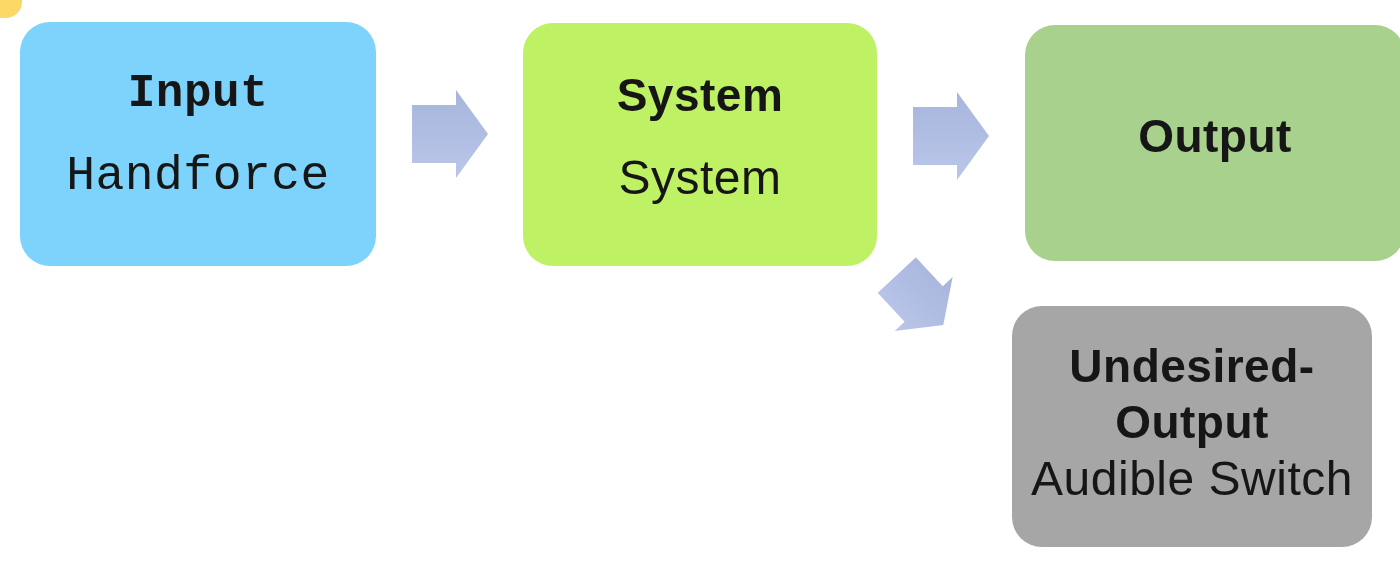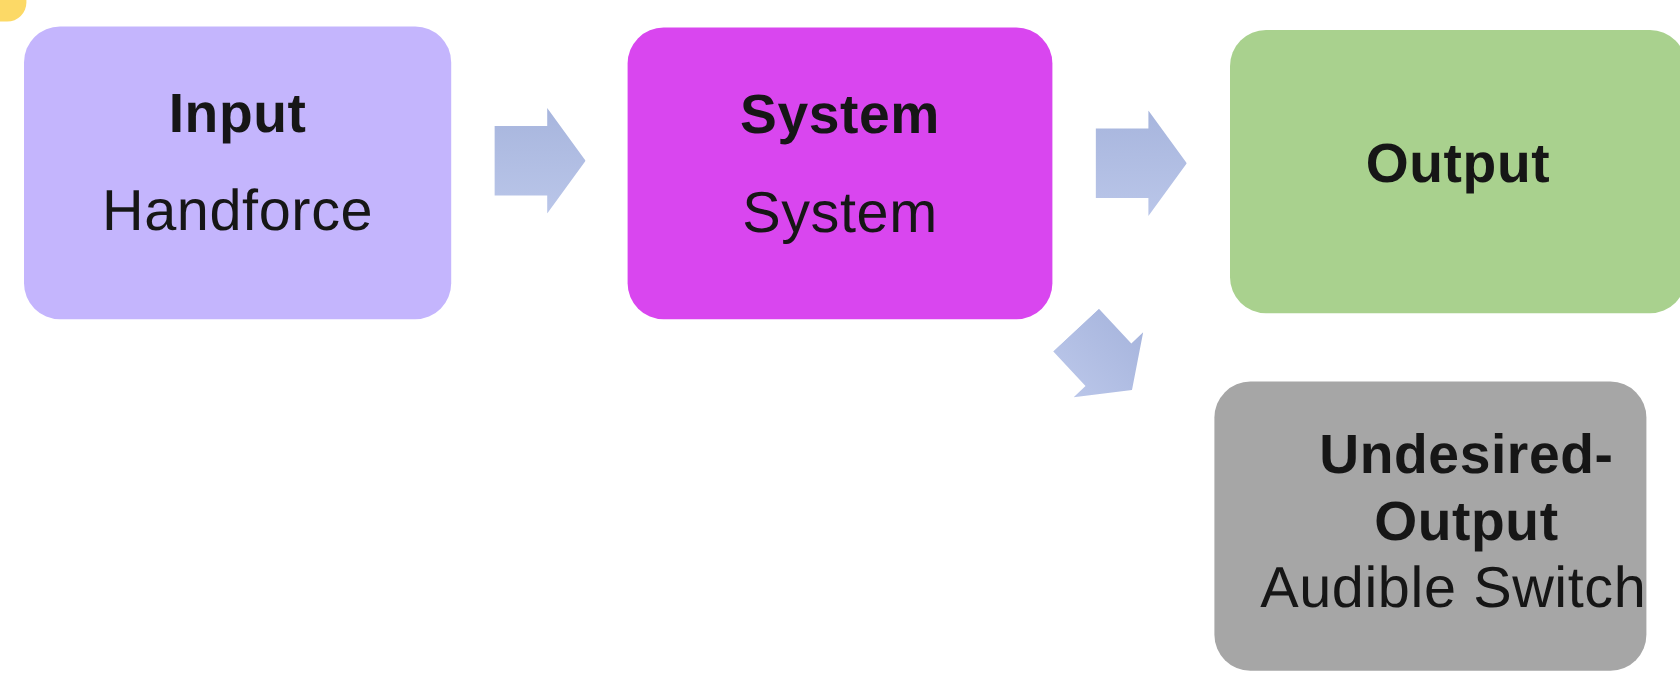--- a/index.html
+++ b/index.html
@@ -33,21 +33,21 @@
   }
   .node .subtitle {
     font-size: 48px;
     font-weight: 400;
     line-height: 1.2;
     letter-spacing: 0.5px;
   }
   #node-input    { left: 20px;   top: 22px;  width: 356px; height: 228px; gap: 26px; padding-bottom: 16px; }
   #node-system   { left: 523px;  top: 23px;  width: 354px; height: 227px; gap: 26px; padding-bottom: 16px; }
   #node-output   { left: 1025px; top: 25px;  width: 380px; height: 222px; gap: 24px; padding-bottom: 14px; }
-  #node-undesired{ left: 1012px; top: 318px; width: 360px; height: 233px; padding-bottom: 8px; align-items: flex-end; }
+  #node-undesired{ left: 1012px; top: 306px; width: 360px; height: 233px; padding-bottom: 8px; }
   #node-undesired .title { max-width: 300px; }
 
   .arrow {
     position: absolute;
     color: #AEBCE2;
   }
   #arrow-1 { left: 412px; top: 90px; width: 76px; height: 88px; }
   #arrow-2 { left: 913px; top: 92px; width: 76px; height: 88px; }
   #arrow-3 { left: 882px; top: 256px; width: 76px; height: 88px;
              transform: rotate(47deg) scale(0.9); transform-origin: center; }
@@ -62,38 +62,38 @@
     border-radius: 16px;
   }
 </style>
 </head>
 <body>
 
 <div class="canvas">
 
   <div class="corner-sliver" style="background: rgb(252, 217, 102);"></div>
 
-  <div class="node" id="node-input" style="background: #c4b5fd;">
+  <div class="node" id="node-input" style="background: #7dd3fc; font-family: Liberation Mono, monospace;">
     <div class="title">Input</div>
     <div class="subtitle">Handforce</div>
   </div>
 
   <div class="arrow" id="arrow-1" style="color: rgb(174, 188, 226);">
     <svg viewBox="0 0 76 88" preserveAspectRatio="none" aria-hidden="true">
       <defs>
         <linearGradient id="ag1" x1="0" y1="0" x2="0" y2="1">
           <stop offset="0" stop-color="#A7B5DD"></stop>
             <stop offset="1" stop-color="#BAC6E9"></stop>
         </linearGradient>
       </defs>
       <polygon points="0,15 44,15 44,0 76,44 44,88 44,73 0,73" fill="url(#ag1)"></polygon>
     </svg>
   </div>
 
-  <div class="node" id="node-system" style="background: #d946ef; text-align: right;">
+  <div class="node" id="node-system" style="background: #bef264; text-align: right;">
     <div class="title">System</div>
     <div class="subtitle">System</div>
   </div>
 
   <div class="arrow" id="arrow-2" style="color: rgb(174, 188, 226);">
     <svg viewBox="0 0 76 88" preserveAspectRatio="none" aria-hidden="true">
       <defs>
         <linearGradient id="ag2" x1="0" y1="0" x2="0" y2="1">
           <stop offset="0" stop-color="#A7B5DD"></stop>
             <stop offset="1" stop-color="#BAC6E9"></stop>

